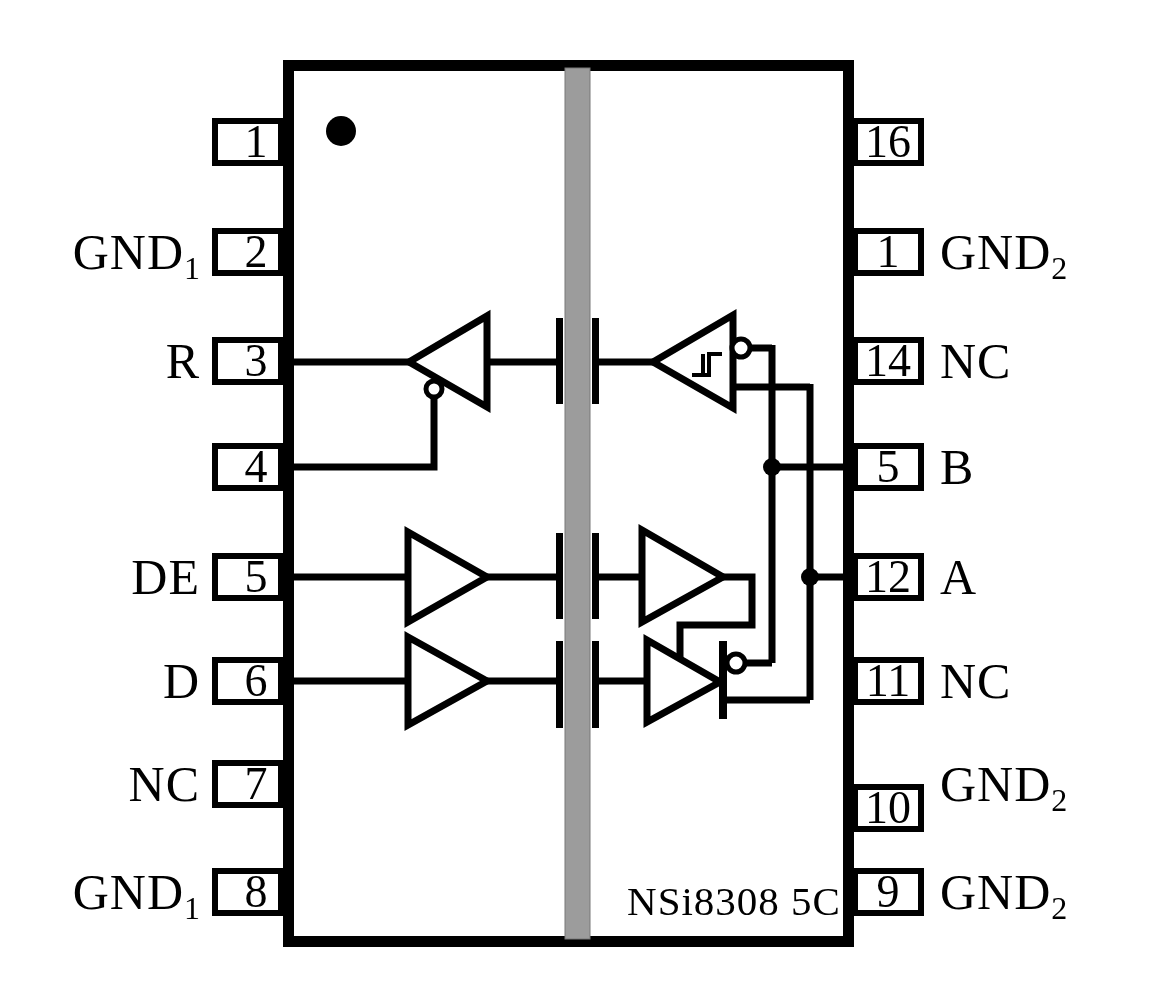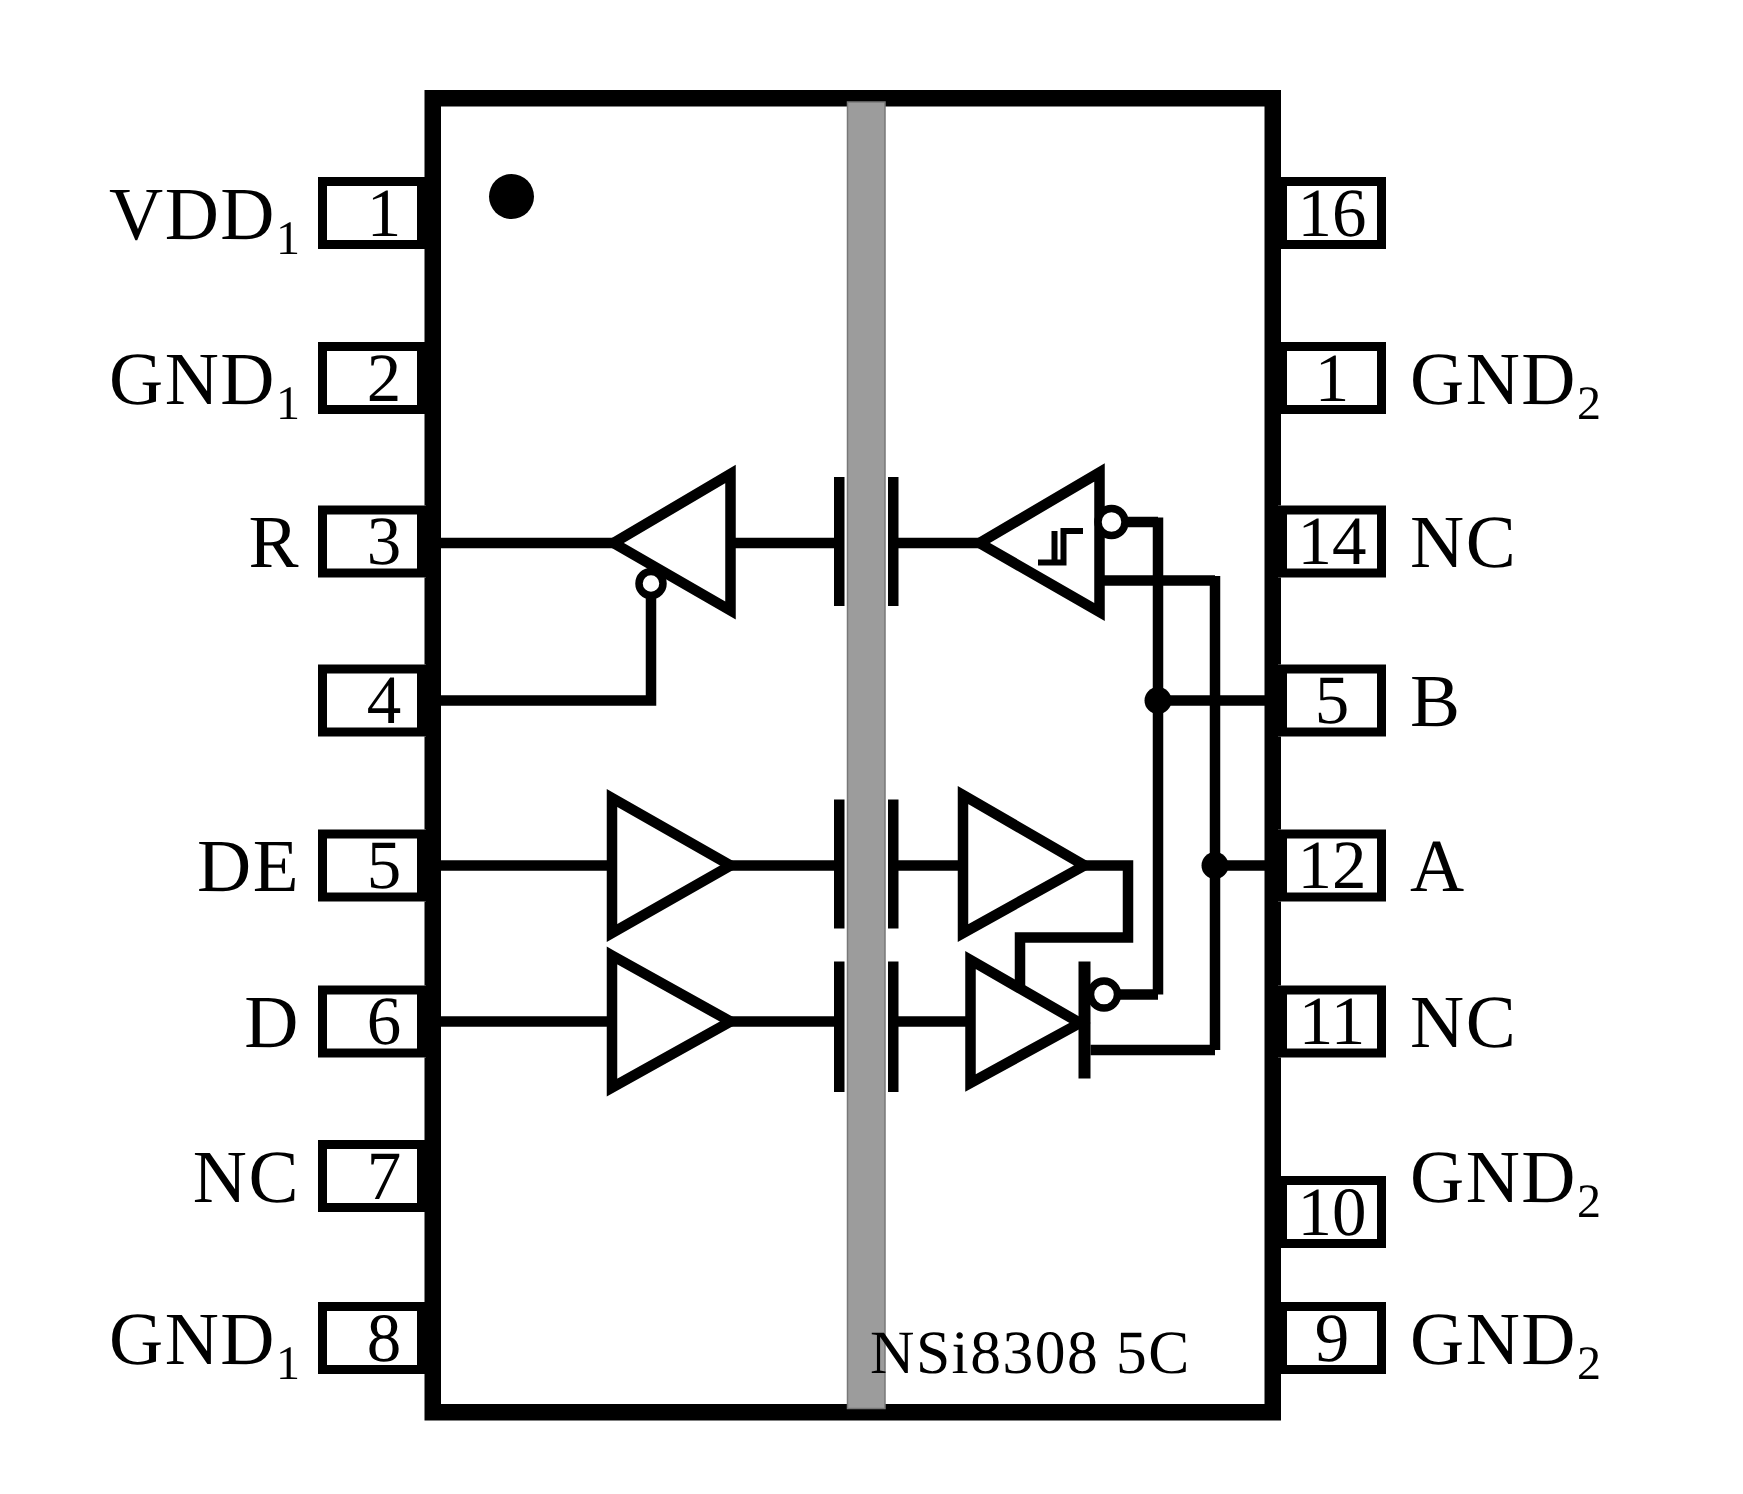--- a/index.html
+++ b/index.html
@@ -22,35 +22,35 @@
   .jdot      { fill:var(--line); }
   .glyph     { fill:none; stroke:var(--line); stroke-width:4; }
 
   
   .pin-box {
     position:absolute; box-sizing:border-box;
     width:72px; height:48px; border:6px solid var(--line);
     background:#ffffff; display:flex; align-items:center;
   }
   .pin-box.left  { left:212px; justify-content:center; padding-left:16px; }
-  .pin-box.right { left:852px; justify-content:center; }
+  .pin-box.right { left:852px; justify-content:center;text-decoration:underline; }
   .pin-num { font-size:46px; line-height:1; }
 
   
   .pin-label {
     position:absolute; height:60px; line-height:60px;
     font-size:50px; white-space:nowrap; letter-spacing:1px;
   }
   .pin-label.left  { right:962px; text-align:right; }
   .pin-label.right { left:940px; text-align:left; }
   .sub { font-size:32px; position:relative; top:10px; letter-spacing:0; }
 
   .chip-name {
-    position:absolute; left:580px; top:879px; width:270px;
-    font-size:41px; line-height:44px; letter-spacing:1px;
+    position:absolute; left:599px; top:879px; width:270px;
+    text-align:center; font-size:41px; line-height:44px; letter-spacing:1px;
   }
 </style>
 </head>
 <body>
 
 <div class="stage">
 
   <svg width="1162" height="996" viewBox="0 0 1162 996">
 
     <rect class="chip-rect" x="288.5" y="65.5" width="560" height="876"></rect>
@@ -124,21 +124,20 @@
   <div class="pin-box left" style="top:657px">
       <span class="pin-num">6</span>
     </div>
   <div class="pin-box left" style="top:760px">
       <span class="pin-num">7</span>
     </div>
   <div class="pin-box left" style="top:868px">
       <span class="pin-num">8</span>
     </div>
 
-  <div class="pin-label left" style="top:112px"><span>VDD</span><span class="sub">1</span></div>
   <div class="pin-label left" style="top:222px"><span>GND</span><span class="sub">1</span></div>
   <div class="pin-label left" style="top:331px"><span>R</span><span class="sub"></span></div>
   <div class="pin-label left" style="top:547px"><span>DE</span><span class="sub"></span></div>
   <div class="pin-label left" style="top:651px"><span>D</span><span class="sub"></span></div>
   <div class="pin-label left" style="top:754px"><span>NC</span><span class="sub"></span></div>
   <div class="pin-label left" style="top:862px"><span>GND</span><span class="sub">1</span></div>
 
   <div class="pin-box right" style="top:118px">
       <span class="pin-num">16</span>
     </div>

